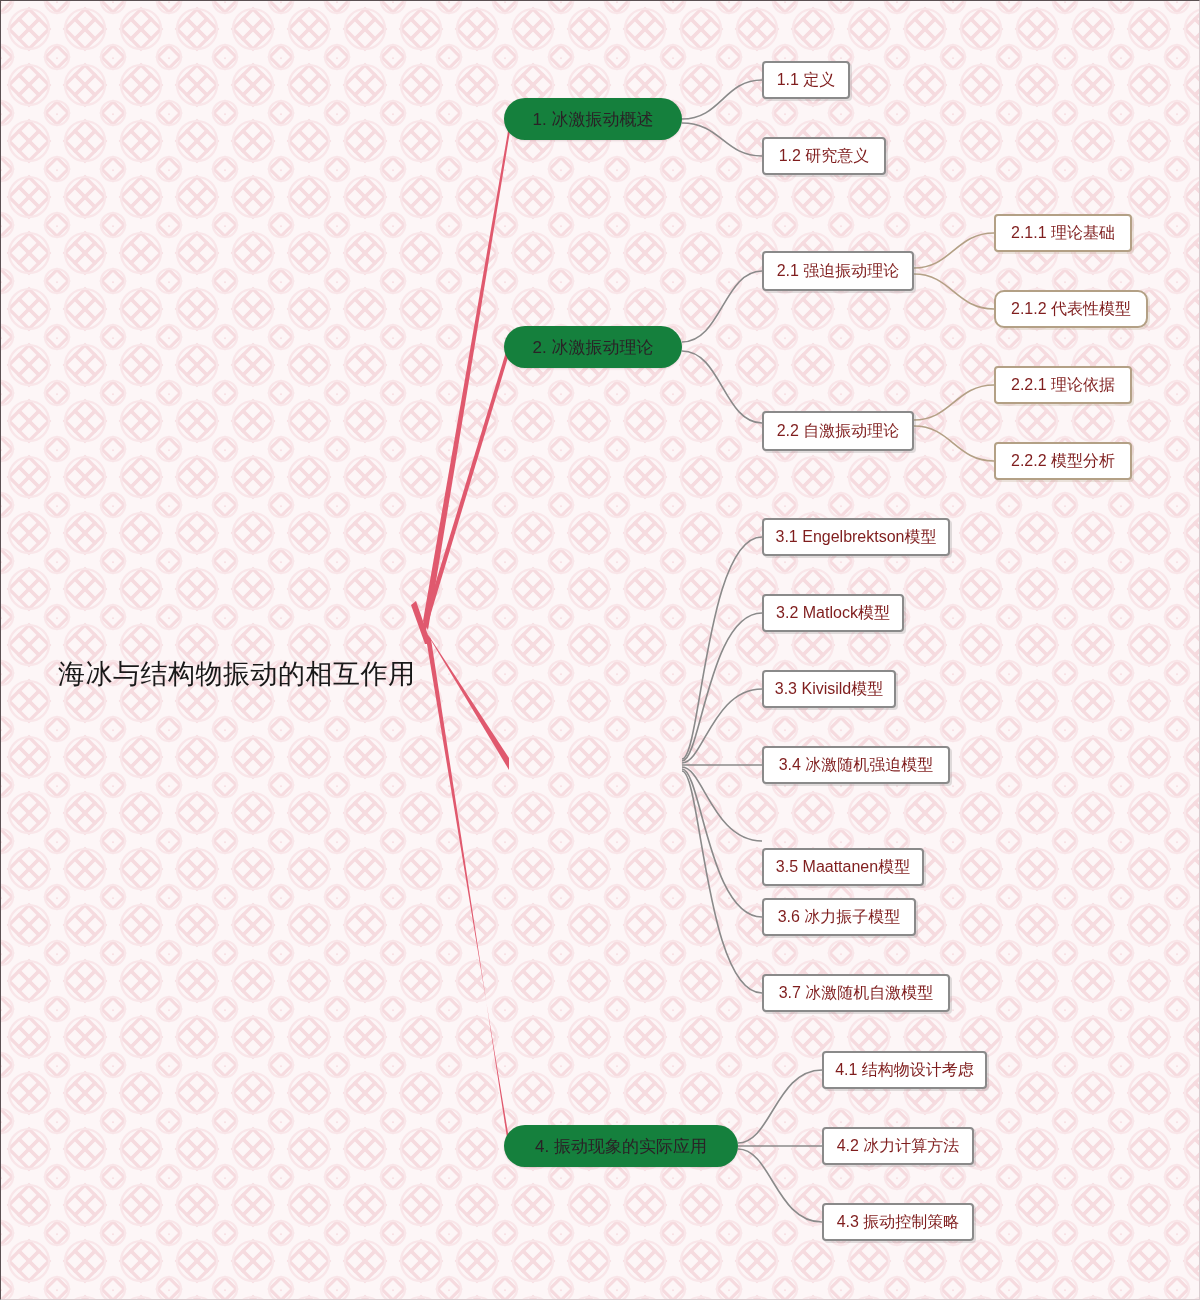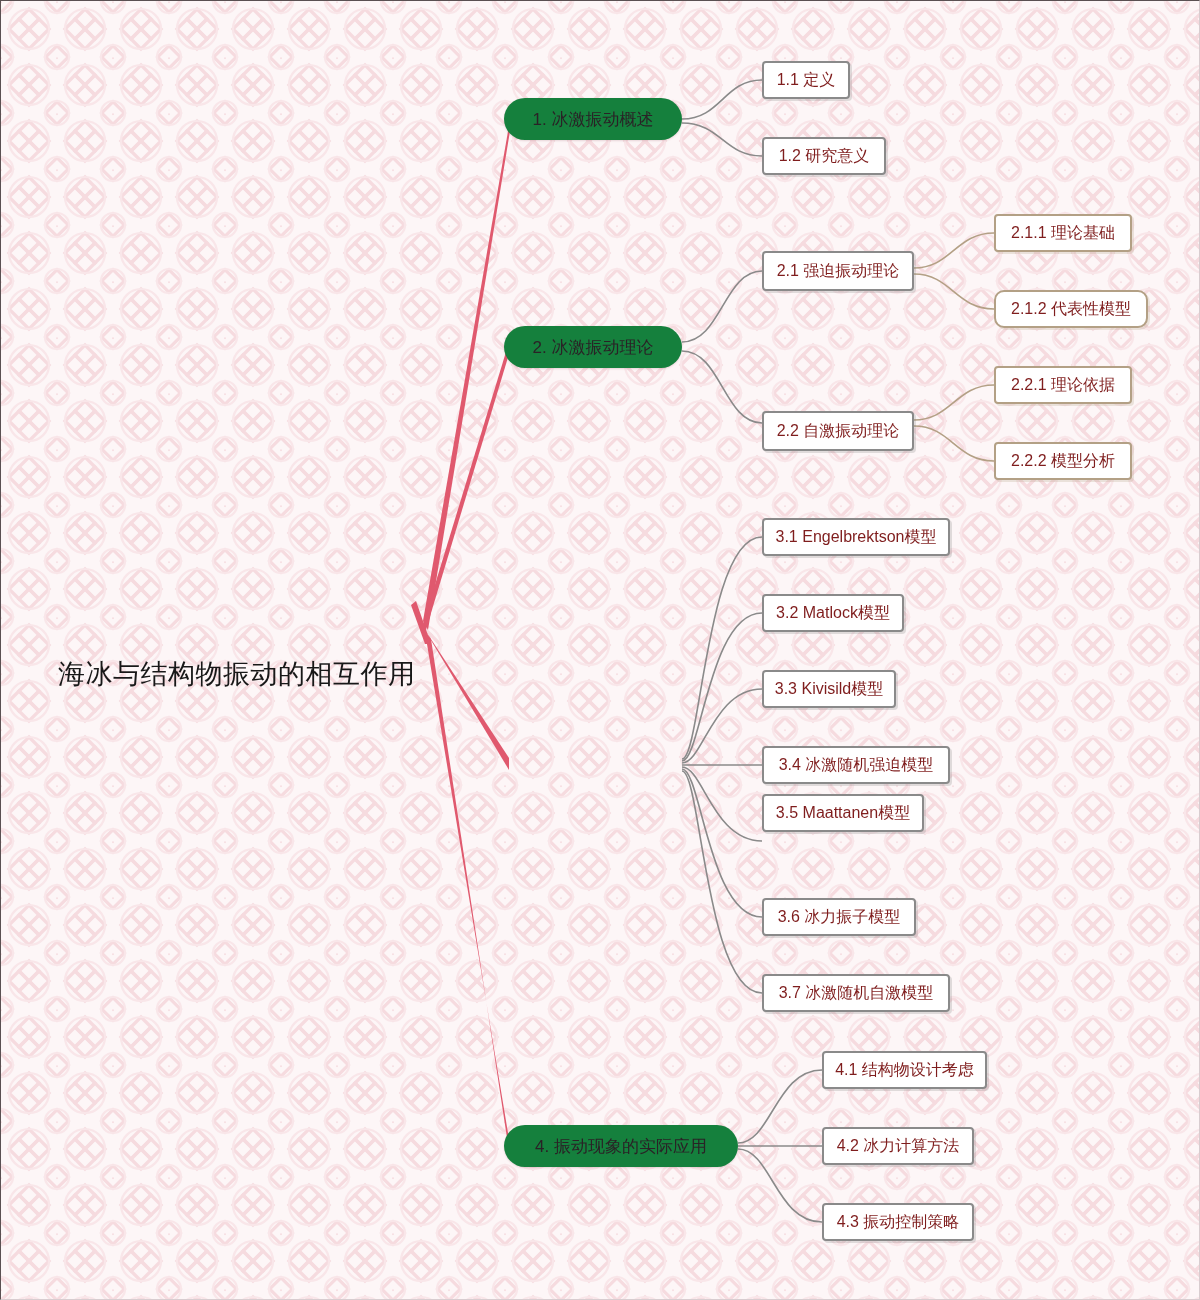--- a/index.html
+++ b/index.html
@@ -194,21 +194,21 @@
   </div>
   <div class="node lvl2" style="left:761px; top:593px; width:142px; height:38px;">
     <span>3.2 Matlock模型</span>
   </div>
   <div class="node lvl2" style="left:761px; top:669px; width:134px; height:38px;">
     <span>3.3 Kivisild模型</span>
   </div>
   <div class="node lvl2" style="left:761px; top:745px; width:188px; height:38px;">
     <span>3.4 冰激随机强迫模型</span>
   </div>
-  <div class="node lvl2" style="left:761px; top:793px; width:162px; height:38px;">
+  <div class="node lvl2" style="left:761px; top:847px; width:162px; height:38px;">
     <span>3.5 Maattanen模型</span>
   </div>
   <div class="node lvl2" style="left:761px; top:897px; width:154px; height:38px;">
     <span>3.6 冰力振子模型</span>
   </div>
   <div class="node lvl2" style="left:761px; top:973px; width:188px; height:38px;">
     <span>3.7 冰激随机自激模型</span>
   </div>
 
   <div class="node lvl1" style="left:503px; top:1124px; width:234px; height:42px;">

